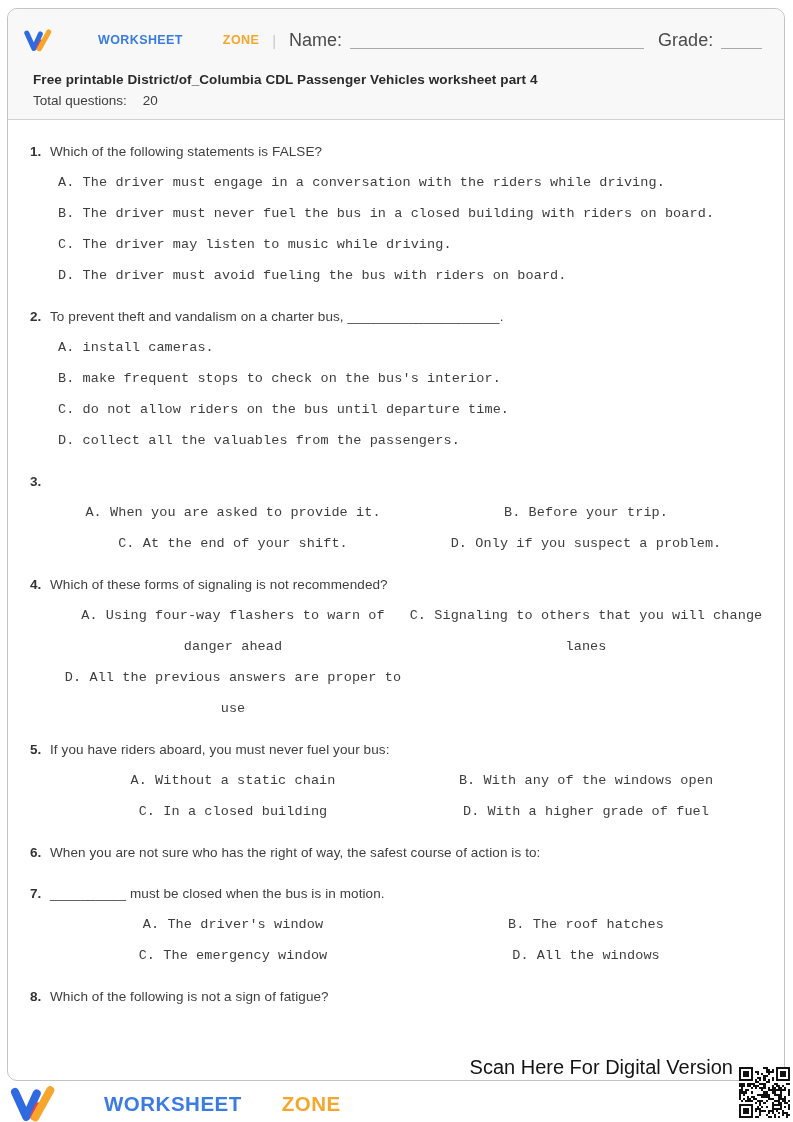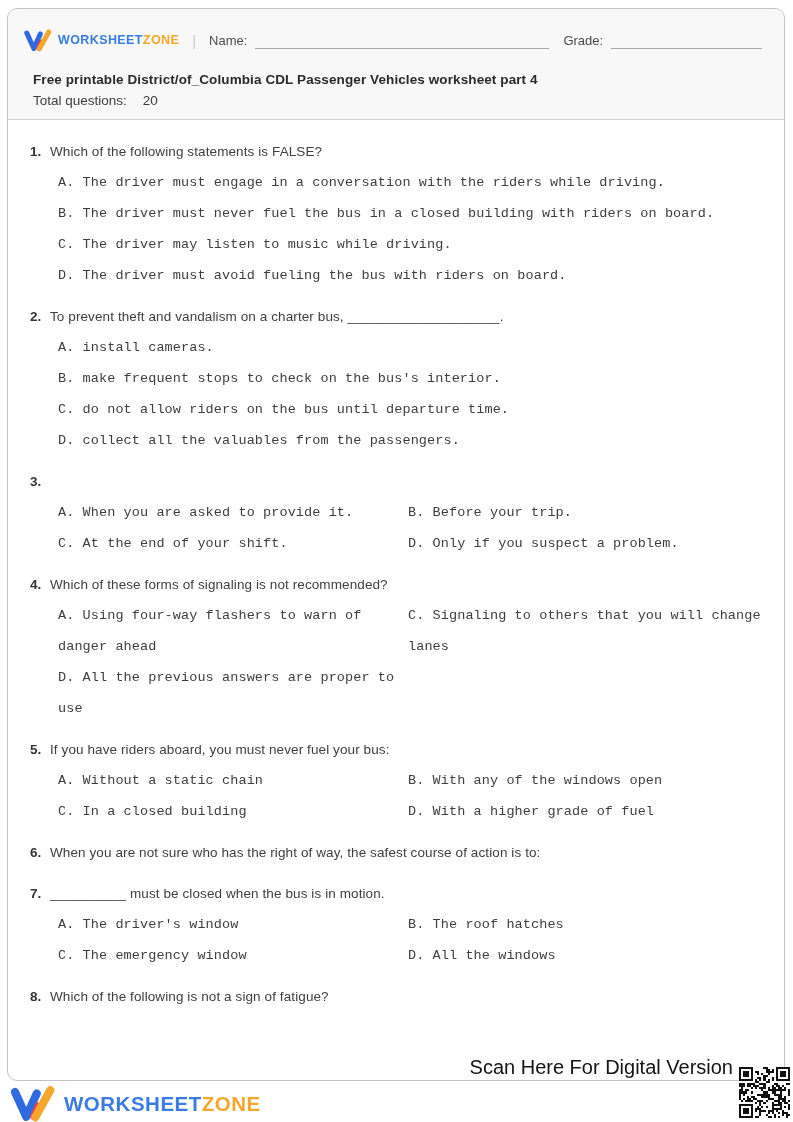--- a/index.html
+++ b/index.html
@@ -21,44 +21,44 @@
   .sheet-header{
     position:relative;height:110px;background:var(--header-bg);
     border-bottom:1px solid var(--header-divider);border-radius:10px 10px 0 0;
   }
   .header-row{
     position:absolute;left:16px;top:16px;right:22px;height:30px;
     display:flex;align-items:center;
   }
   .logo{display:flex;align-items:center;}
   .logo-icon{margin-right:6px;flex:0 0 auto;}
-  .logo-word{font-weight:800;font-size:12.5px;letter-spacing:.4px;}
+  .logo-word{font-weight:800;font-size:12.5px;letter-spacing:.4px;margin-left:40px;}
   .logo-word.w1{color:var(--brand-blue);}
   .logo-word.w2{color:var(--brand-orange);}
   .logo-sep{color:#c9c9c9;font-size:15px;margin:0 13px 0 13px;font-weight:400;}
-  .field-label{font-size:13px;color:var(--label-text);margin-right:8px;white-space:nowrap;}
+  .field-label{font-size:18px;color:var(--label-text);margin-right:8px;white-space:nowrap;}
   .fill-line{height:1px;background:var(--line-gray);align-self:flex-end;margin-bottom:6px;}
   .name-line{width:294px;}
   .grade-label{margin-left:14px;}
   .grade-line{flex:1;}
   .sheet-title{
     position:absolute;left:25px;top:63px;font-size:13.5px;font-weight:700;
     color:var(--title-text);letter-spacing:.1px;
   }
   .sheet-total{
     position:absolute;left:25px;top:84px;font-size:13.5px;color:var(--body-text);
   }
   .total-value{margin-left:16px;}
   .sheet-body{padding:16px 20px 0 22px;box-sizing:border-box;}
   .q{margin-bottom:10px;}
   .q-line{display:flex;line-height:31px;font-size:13.5px;color:var(--body-text);}
   .q-num{flex:0 0 20px;font-weight:700;color:#333;}
   .q-text{letter-spacing:.1px;}
   .q-opts{margin-left:28px;}
-  .q-opts.two{display:grid;grid-template-columns:350px 1fr;}
+  .q-opts.two{display:grid;grid-template-columns:350px 1fr;text-align:center;}
   .opt{line-height:31px;font-size:13.5px;color:var(--body-text);letter-spacing:.1px;font-family:Liberation Mono, monospace;}
   .footer-logo{position:absolute;left:10px;top:1086px;display:flex;align-items:center;}
   .footer-logo .logo-icon{margin-right:8px;}
   .footer-logo .logo-word{font-size:20.5px;letter-spacing:.5px;}
   .scan-text{
     position:absolute;top:1056px;right:60px;font-size:20px;color:var(--scan-text);
   }
   .qr{
     position:absolute;top:1067px;right:3px;width:51px;height:51px;background:#fff;
   }

